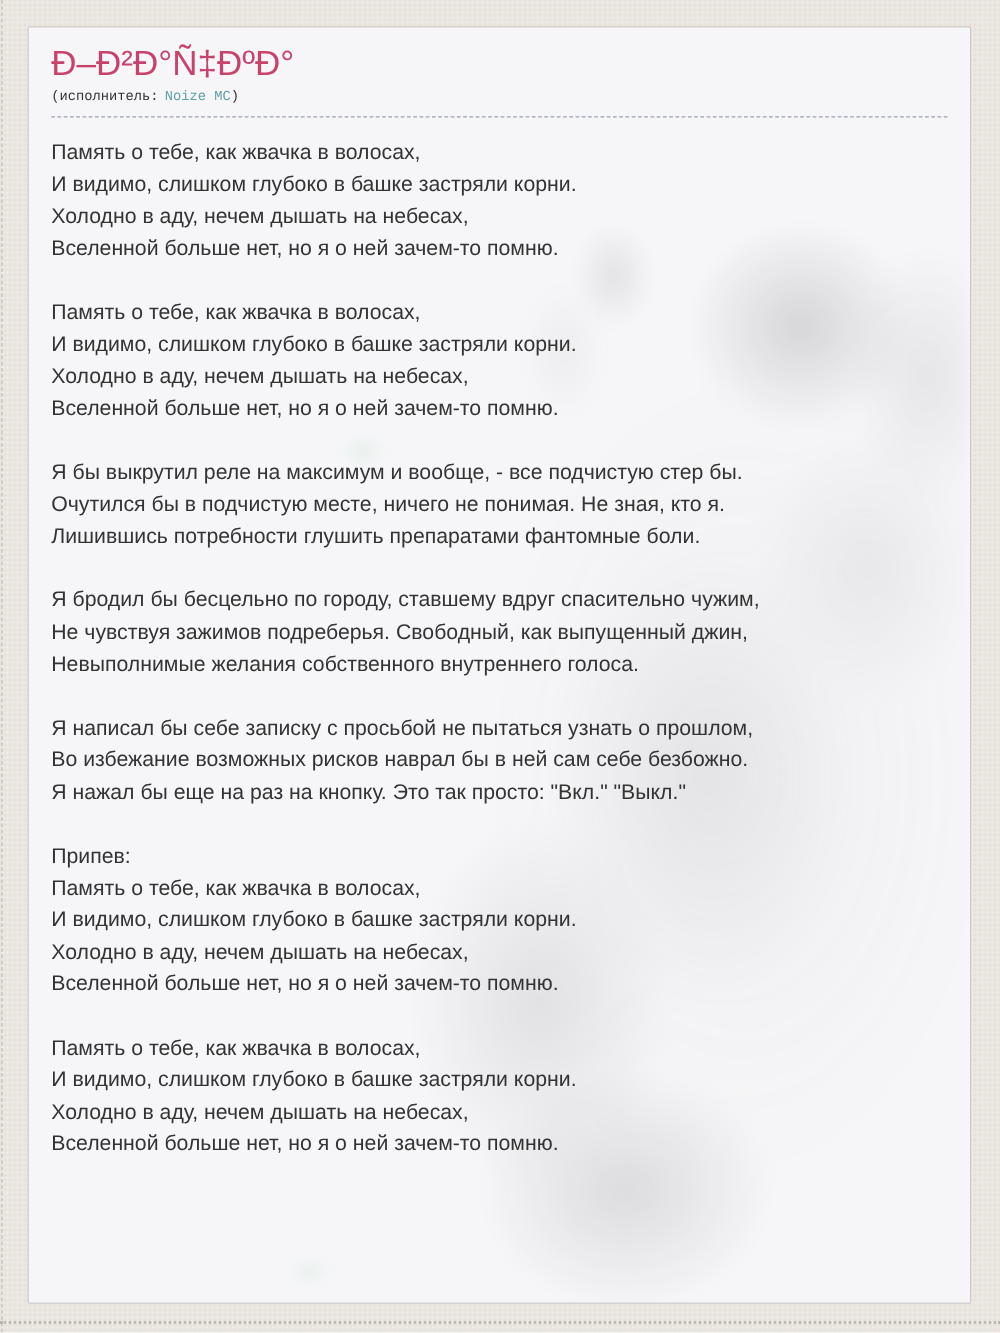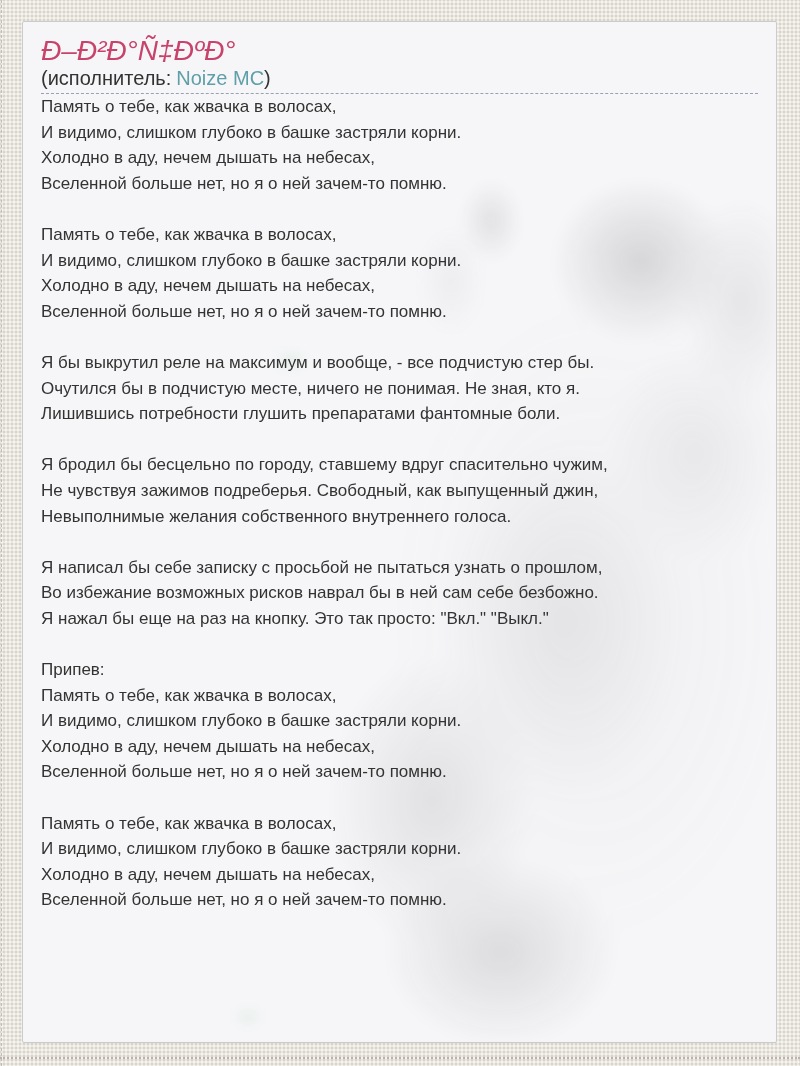--- a/index.html
+++ b/index.html
@@ -67,39 +67,40 @@
   .content {
     position: relative;
     padding: 14px 18px 0 18px;
   }
   .title {
     margin: 0;
     font-size: 28px;
     line-height: 30px;
     font-weight: 400;
     color: var(--title-color, #c8436b);
-    font-style: italic;
   }
   .artist {
     margin-top: 2px;
-    font-size: 20px;
+    font-size: 11px;
     line-height: 21px;
     color: var(--text-color, #333333);
+    font-family: Liberation Mono, monospace;
   }
   .artist-link {
     color: var(--link-color, #5f9fa8);
     text-decoration: none;
     margin-left: 5px;
   }
   .sep {
     margin-top: 4px;
     height: 0;
     border-bottom: 1px dashed var(--separator-color, #98a1b3);
   }
   .lyrics {
+    margin-top: 15px;
     font-size: 17px;
     line-height: 25.6px;
     color: var(--text-color, #333333);
   }
   .stanza { margin: 0 0 25.6px 0; }
   .line { white-space: pre; }
 </style>
 </head>
 <body>
 

